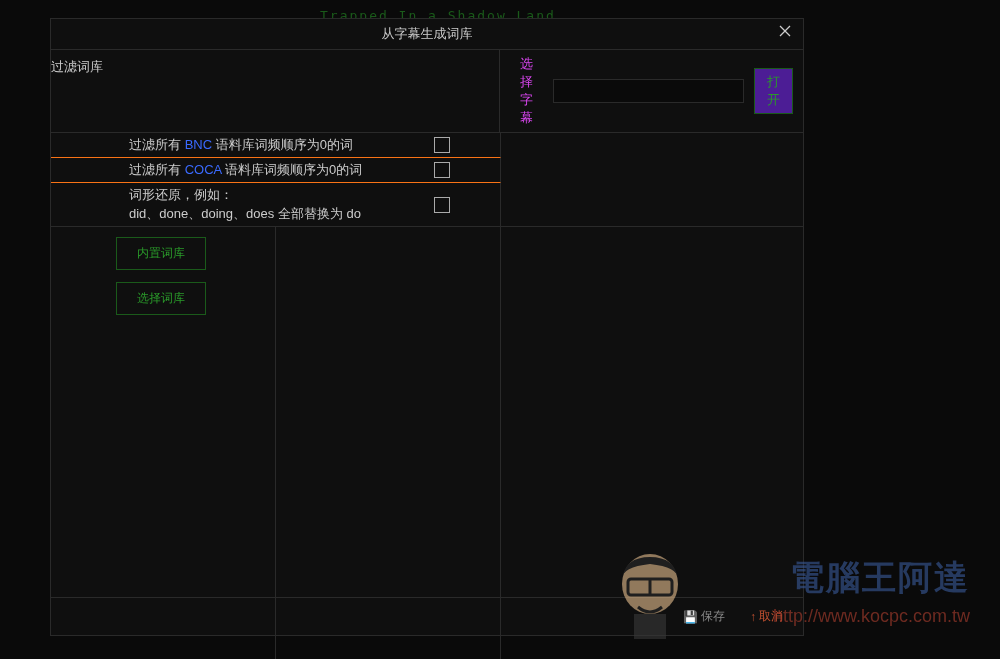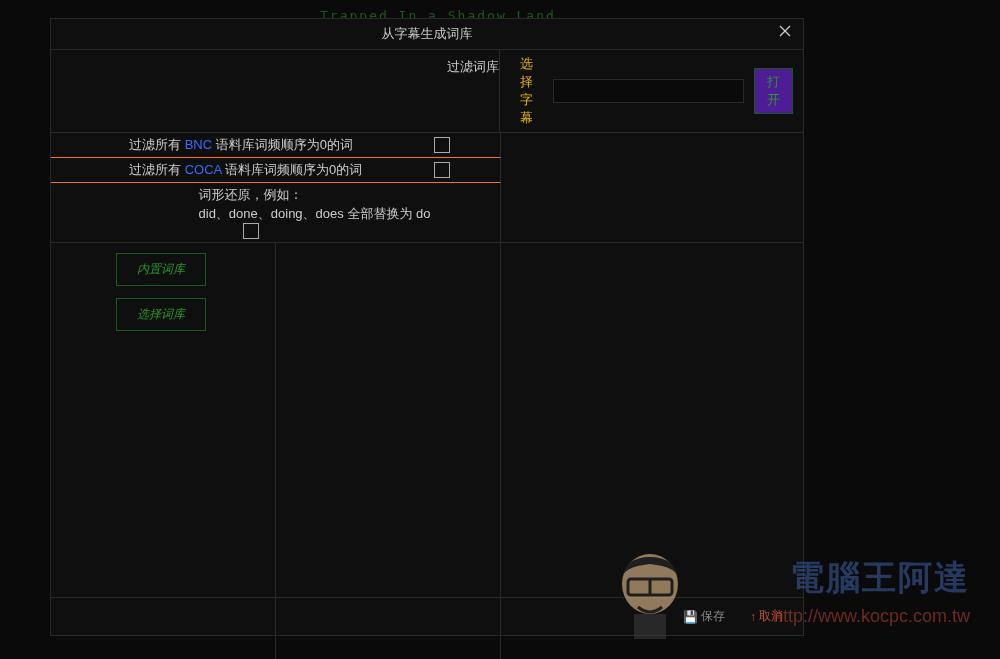--- a/index.html
+++ b/index.html
@@ -57,33 +57,33 @@
       cursor: pointer;
     }
     .top-row {
       display: flex;
       border-top: 1px solid #2a2a2a;
       border-bottom: 1px solid #2a2a2a;
     }
     .top-left {
       width: 450px;
       border-right: 1px solid #2a2a2a;
-      text-align: right;
+      text-align: left;
       padding: 8px 0;
       color: #ccc;
     }
     .top-right {
       flex: 1;
       display: flex;
       align-items: center;
       padding: 5px 10px;
       gap: 10px;
     }
     .top-right-label {
-      color: #eab308;
+      color: #d946ef;
       padding: 0 10px;
     }
     .subtitle-input {
       flex: 1;
       background: #0a0a0a;
       border: 1px solid #2a2a2a;
       height: 24px;
       color: #ccc;
       padding: 0 6px;
     }
@@ -100,21 +100,20 @@
     .filter-row {
       display: flex;
       align-items: center;
       width: 450px;
       border-right: 1px solid #2a2a2a;
       border-bottom: 1px solid #f97316;
       padding: 3px 0;
     }
     .filter-row:last-child {
       border-bottom: none;
-      flex-direction: column;
     }
     .filter-label {
       flex: 1;
       text-align: left;
       padding-left: 78px;
       color: #ccc;
       line-height: 1.4;
     }
     .filter-label .blue {
       color: #3a6aff;
@@ -148,21 +147,20 @@
     .lib-btn {
       border: 1px solid #1a5a1a;
       color: #2a9a2a;
       padding: 7px 0;
       width: 90px;
       text-align: center;
       margin-left: 55px;
       margin-bottom: 12px;
       cursor: pointer;
       font-size: 12px;
-      font-style: italic;
     }
     .footer {
       position: absolute;
       bottom: 0;
       left: 0;
       right: 0;
       height: 38px;
       border-top: 1px solid #2a2a2a;
       display: flex;
       justify-content: flex-end;

